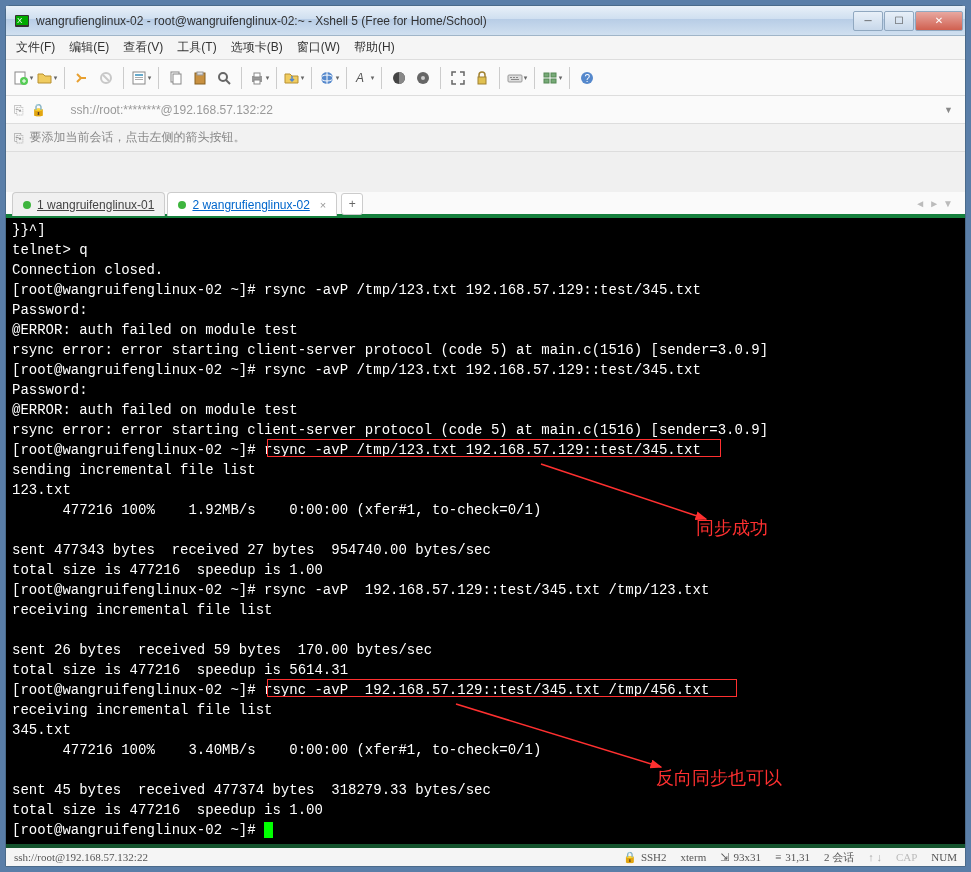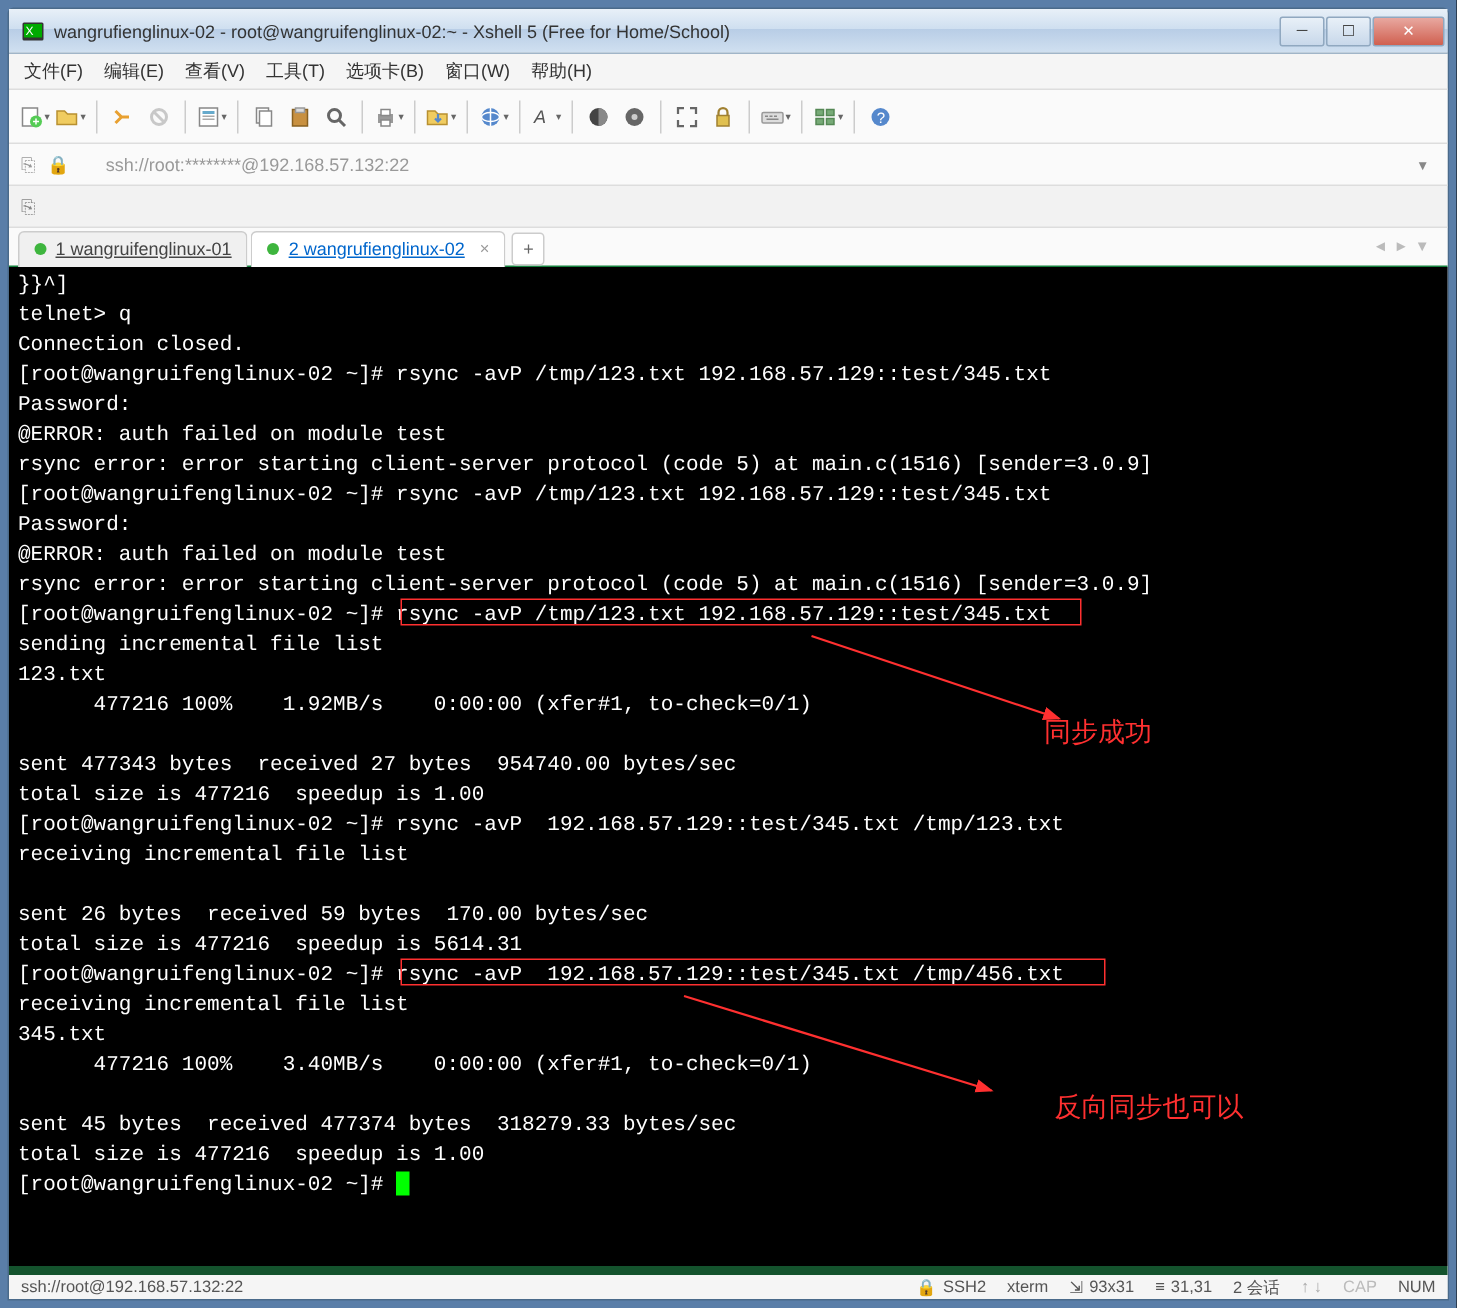--- a/index.html
+++ b/index.html
@@ -66,22 +66,22 @@
 }
 .addrbar .lock { color: #999; }
 .addrbar .text { flex: 1; color: #999; font-size: 12px; margin-left: 16px; }
 .addrbar .dd { color: #888; font-size: 9px; padding-right: 4px;}
 .tipbar {
   height: 28px; background: #f2f2f2; border-bottom: 1px solid #ddd;
   display: flex; align-items: center; padding: 0 8px; gap: 6px;
   color: #888;
 }
 .tabbar {
-  height: 26px; background: #fafafa; border-bottom: 1px solid #15803d;
-  display: flex; align-items: center; padding: 0 6px;
+  height: 26px; background: #fafafa; border-bottom: 4px solid #15803d;
+  display: flex; align-items: center; padding: 0 6px; margin-top: 40px;
 }
 .tab {
   height: 24px; padding: 0 10px; display: flex; align-items: center; gap: 6px;
   border: 1px solid #ccc; border-bottom: none; background: #f0f0f0;
   font-size: 12px; margin-right: 2px; margin-top: 2px;
   border-radius: 4px 4px 0 0;
 }
 .tab.active { background: #fff; }
 .tab .dot { width: 8px; height: 8px; border-radius: 50%; }
 .tab .dot.green { background: #3eb53e; }
@@ -117,23 +117,23 @@
 .annot-text {
   position: absolute; color: #ff3030; font-family: "SimSun", serif;
   font-size: 18px; pointer-events: none;
 }
 .bottombar1 {
   height: 24px; background: #f0f0f0; border-top: 1px solid #ccc;
   display: flex; align-items: center; padding: 0 8px; gap: 6px;
   color: #888;
 }
 .statusbar {
-  height: 22px; background: #f5f5f5; border-top: 6px solid #14532d;
+  height: 22px; background: #f5f5f5; border-top: 4px solid #14532d;
   display: flex; align-items: center; padding: 0 8px; gap: 14px;
-  color: #555; font-size: 11px;
+  color: #555; font-size: 11px; font-family: Liberation Serif, serif;
 }
 .statusbar .spacer { flex: 1; }
 .statusbar .seg { display: flex; align-items: center; gap: 4px; }
 </style>
 </head>
 <body>
 
 <div class="window">
 
   <div class="titlebar">
@@ -297,20 +297,21 @@
 
   <div class="addrbar">
     <span style="color:#999">⎘</span>
     <span class="lock">🔒</span>
     <span class="text">ssh://root:********@192.168.57.132:22</span>
     <span class="dd">▼</span>
   </div>
 
   <div class="tipbar">
     <span style="color:#888">⎘</span>
+    <span>要添加当前会话，点击左侧的箭头按钮。</span>
   </div>
 
   <div class="tabbar">
     <div class="tab">
       <span class="dot green"></span>
       <span class="label" style="text-decoration:underline;color:#444">1 wangruifenglinux-01</span>
     </div>
     <div class="tab active">
       <span class="dot green"></span>
       <span class="label">2 wangrufienglinux-02</span>
@@ -342,21 +343,21 @@
     <div class="annot-text" style="left:690px; top:300px;">同步成功</div>
 
     <svg class="annot-arrow" style="left:445px; top:481px; width:230px; height:80px;" viewBox="0 0 230 80">
       <defs>
           <marker id="ah2" markerWidth="8" markerHeight="8" refX="7" refY="3" orient="auto">
             <path d="M0,0 L8,3 L0,6 z" fill="#ff3030"></path>
           </marker>
         </defs>
       <line x1="5" y1="5" x2="210" y2="68" stroke="#ff3030" stroke-width="1.5" marker-end="url(#ah2)"></line>
     </svg>
-    <div class="annot-text" style="left:650px; top:550px;margin-left:47px;">反向同步也可以</div>
+    <div class="annot-text" style="left:650px; top:550px;">反向同步也可以</div>
   </div>
 
 
   <div class="statusbar">
     <span class="seg">ssh://root@192.168.57.132:22</span>
     <span class="spacer"></span>
     <span class="seg">
         <span style="color:#3a3">🔒</span>
         <span>SSH2</span>
       </span>

